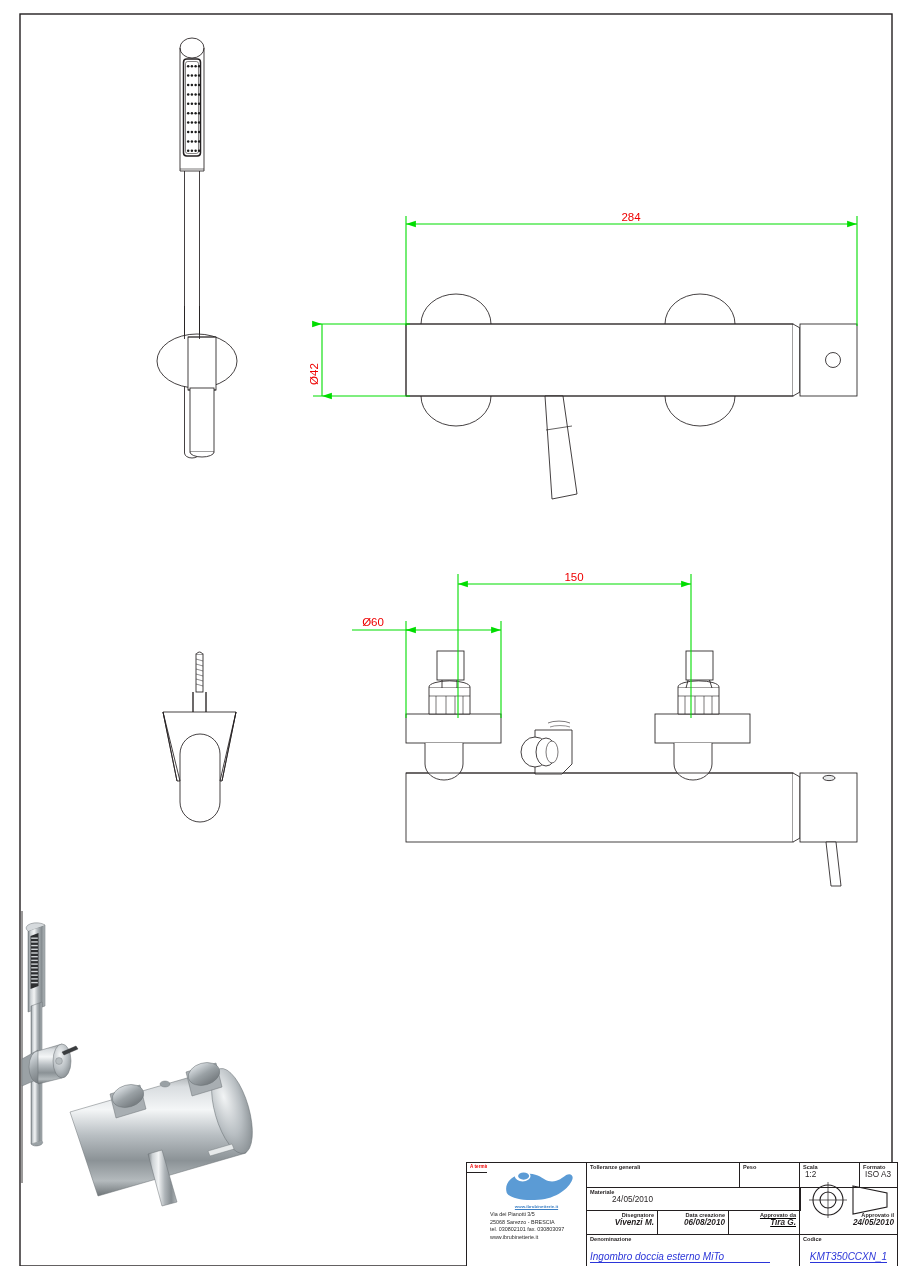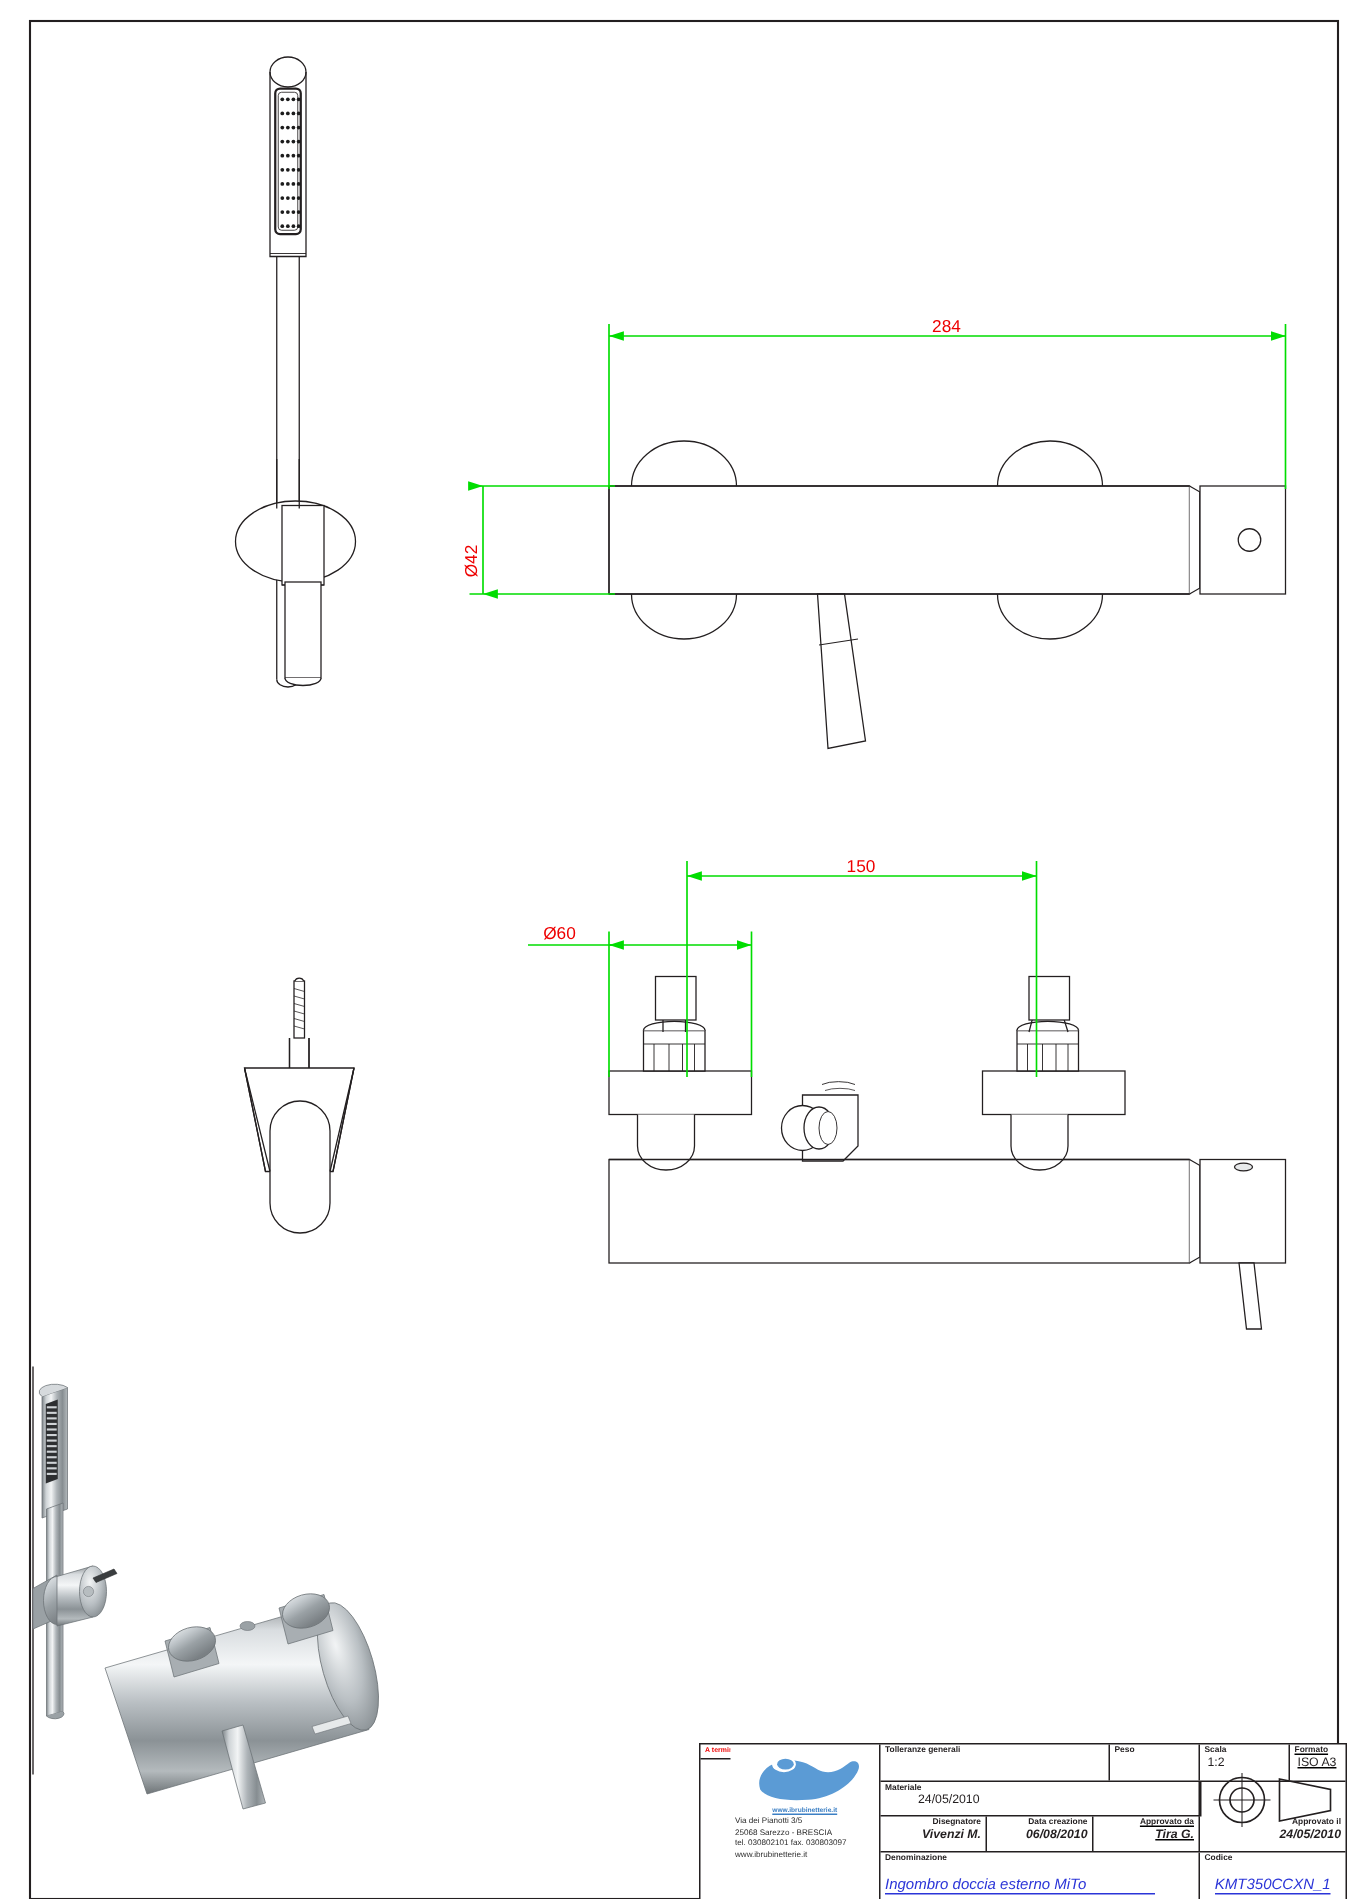--- a/index.html
+++ b/index.html
@@ -111,21 +111,21 @@
   .bB { border-bottom: 1.1px solid #231f20; }
 
   #row1 { height: 25px; }
   #row2 { height: 23px; }
   #row3 { height: 24px; text-align: right; }
   #row4 { flex: 1; }
 
   #c-toll { width: 153px; }
   #c-peso { width: 60px; }
   #c-scala { width: 60px; }
-  #c-form { flex: 1; text-decoration: underline; }
+  #c-form { flex: 1; }
 
   #c-mat { width: 213px; }
   #proj-cell {
     flex: 1;
     border-left: 1.1px solid #231f20;
     display: flex;
     align-items: center;
     justify-content: center;
   }
   #c-dis { width: 71px; }

